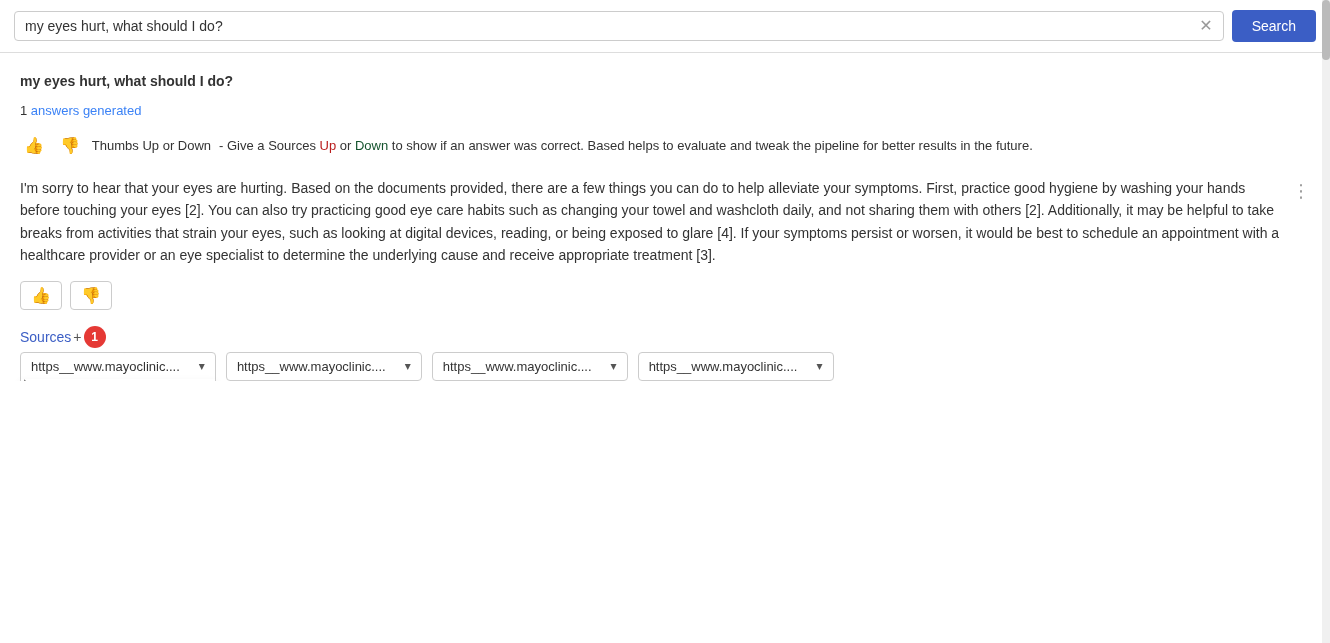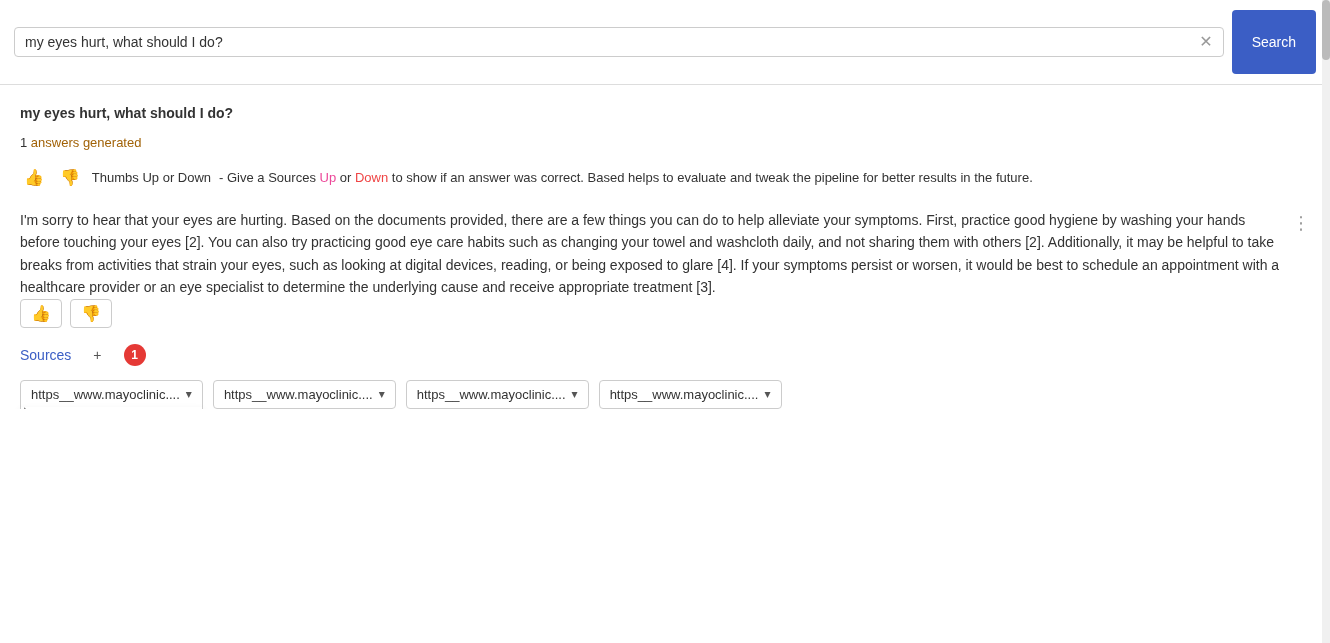--- a/index.html
+++ b/index.html
@@ -38,21 +38,21 @@
       color: #999;
       cursor: pointer;
       font-size: 16px;
       line-height: 1;
     }
     .search-button {
       background: #3b5ec5;
       color: #fff;
       border: none;
       border-radius: 4px;
-      padding: 24px 20px;
+      padding: 8px 20px;
       font-size: 14px;
       cursor: pointer;
       white-space: nowrap;
     }
 
     
     .main-content {
       padding: 20px 20px 0 20px;
       position: relative;
     }
@@ -62,21 +62,21 @@
       font-size: 14px;
       margin-bottom: 14px;
     }
 
     .answers-line {
       font-size: 13px;
       color: #333;
       margin-bottom: 16px;
     }
     .answers-line .count { color: #333; }
-    .answers-line .label { color: #a16207; }
+    .answers-line .label { color: #3b82f6; }
 
     .thumbs-row {
       display: flex;
       align-items: center;
       gap: 8px;
       margin-bottom: 20px;
       font-size: 13px;
       color: #333;
     }
     .thumb-icon {
@@ -85,21 +85,21 @@
       background: none;
       border: none;
       color: #555;
       padding: 2px 4px;
     }
     .thumbs-label { font-weight: normal; }
 
     
     .answer-area {
       position: relative;
-      margin-bottom: 0;
+      margin-bottom: 14px;
       line-height: 1.6;
       font-size: 14px;
       color: #333;
       padding-right: 30px;
     }
     .three-dots {
       position: absolute;
       top: 0;
       right: 0;
       color: #999;
@@ -120,22 +120,22 @@
       padding: 4px 10px;
       cursor: pointer;
       font-size: 16px;
       color: #555;
     }
 
     
     .sources-row {
       display: flex;
       align-items: center;
-      gap: 22px;
-      margin-bottom: 14px;
+      gap: 2px;
+      margin-bottom: 4px;
       font-size: 14px;
     }
     .sources-label {
       color: #3b5ec5;
       font-weight: normal;
     }
     .sources-plus {
       color: #555;
       font-size: 14px;
     }
@@ -159,21 +159,21 @@
       flex-wrap: wrap;
       margin-bottom: 0;
     }
     .url-dropdown {
       border: 1px solid #ccc;
       border-radius: 4px;
       padding: 6px 10px;
       background: #fff;
       display: flex;
       align-items: center;
-      gap: 6px;
+      gap: 19px;
       cursor: pointer;
       font-size: 13px;
       color: #333;
       min-width: 180px;
       position: relative;
     }
     .url-dropdown .url-text {
       flex: 1;
       overflow: hidden;
       text-overflow: ellipsis;
@@ -270,21 +270,21 @@
     <span class="count">1</span>
     <span> </span>
     <span class="label">answers generated</span>
   </div>
 
   <div class="thumbs-row">
     <button class="thumb-icon">👍</button>
     <button class="thumb-icon">👎</button>
     <span class="thumbs-label">Thumbs Up or Down</span>
     <span>
-      <span> - Give a Sources </span><span style="color:#ec4899">Up</span><span> or </span><span style="color:#ef4444">Down</span><span> to show if an answer was correct. Based helps to evaluate and tweak the pipeline for better results in the future.</span>
+      <span> - Give a Sources </span><span style="color:#b91c1c">Up</span><span> or </span><span style="color:#14532d">Down</span><span> to show if an answer was correct. Based helps to evaluate and tweak the pipeline for better results in the future.</span>
     </span>
   </div>
 
   <div class="answer-area">
     <span class="answer-text">I'm sorry to hear that your eyes are hurting. Based on the documents provided, there are a few things you can do to help alleviate your symptoms. First, practice good hygiene by washing your hands before touching your eyes [2]. You can also try practicing good eye care habits such as changing your towel and washcloth daily, and not sharing them with others [2]. Additionally, it may be helpful to take breaks from activities that strain your eyes, such as looking at digital devices, reading, or being exposed to glare [4]. If your symptoms persist or worsen, it would be best to schedule an appointment with a healthcare provider or an eye specialist to determine the underlying cause and receive appropriate treatment [3].</span>
     <span class="three-dots">⋮</span>
   </div>
 
   <div class="answer-thumbs">
     <button class="answer-thumb-btn">👍</button>

